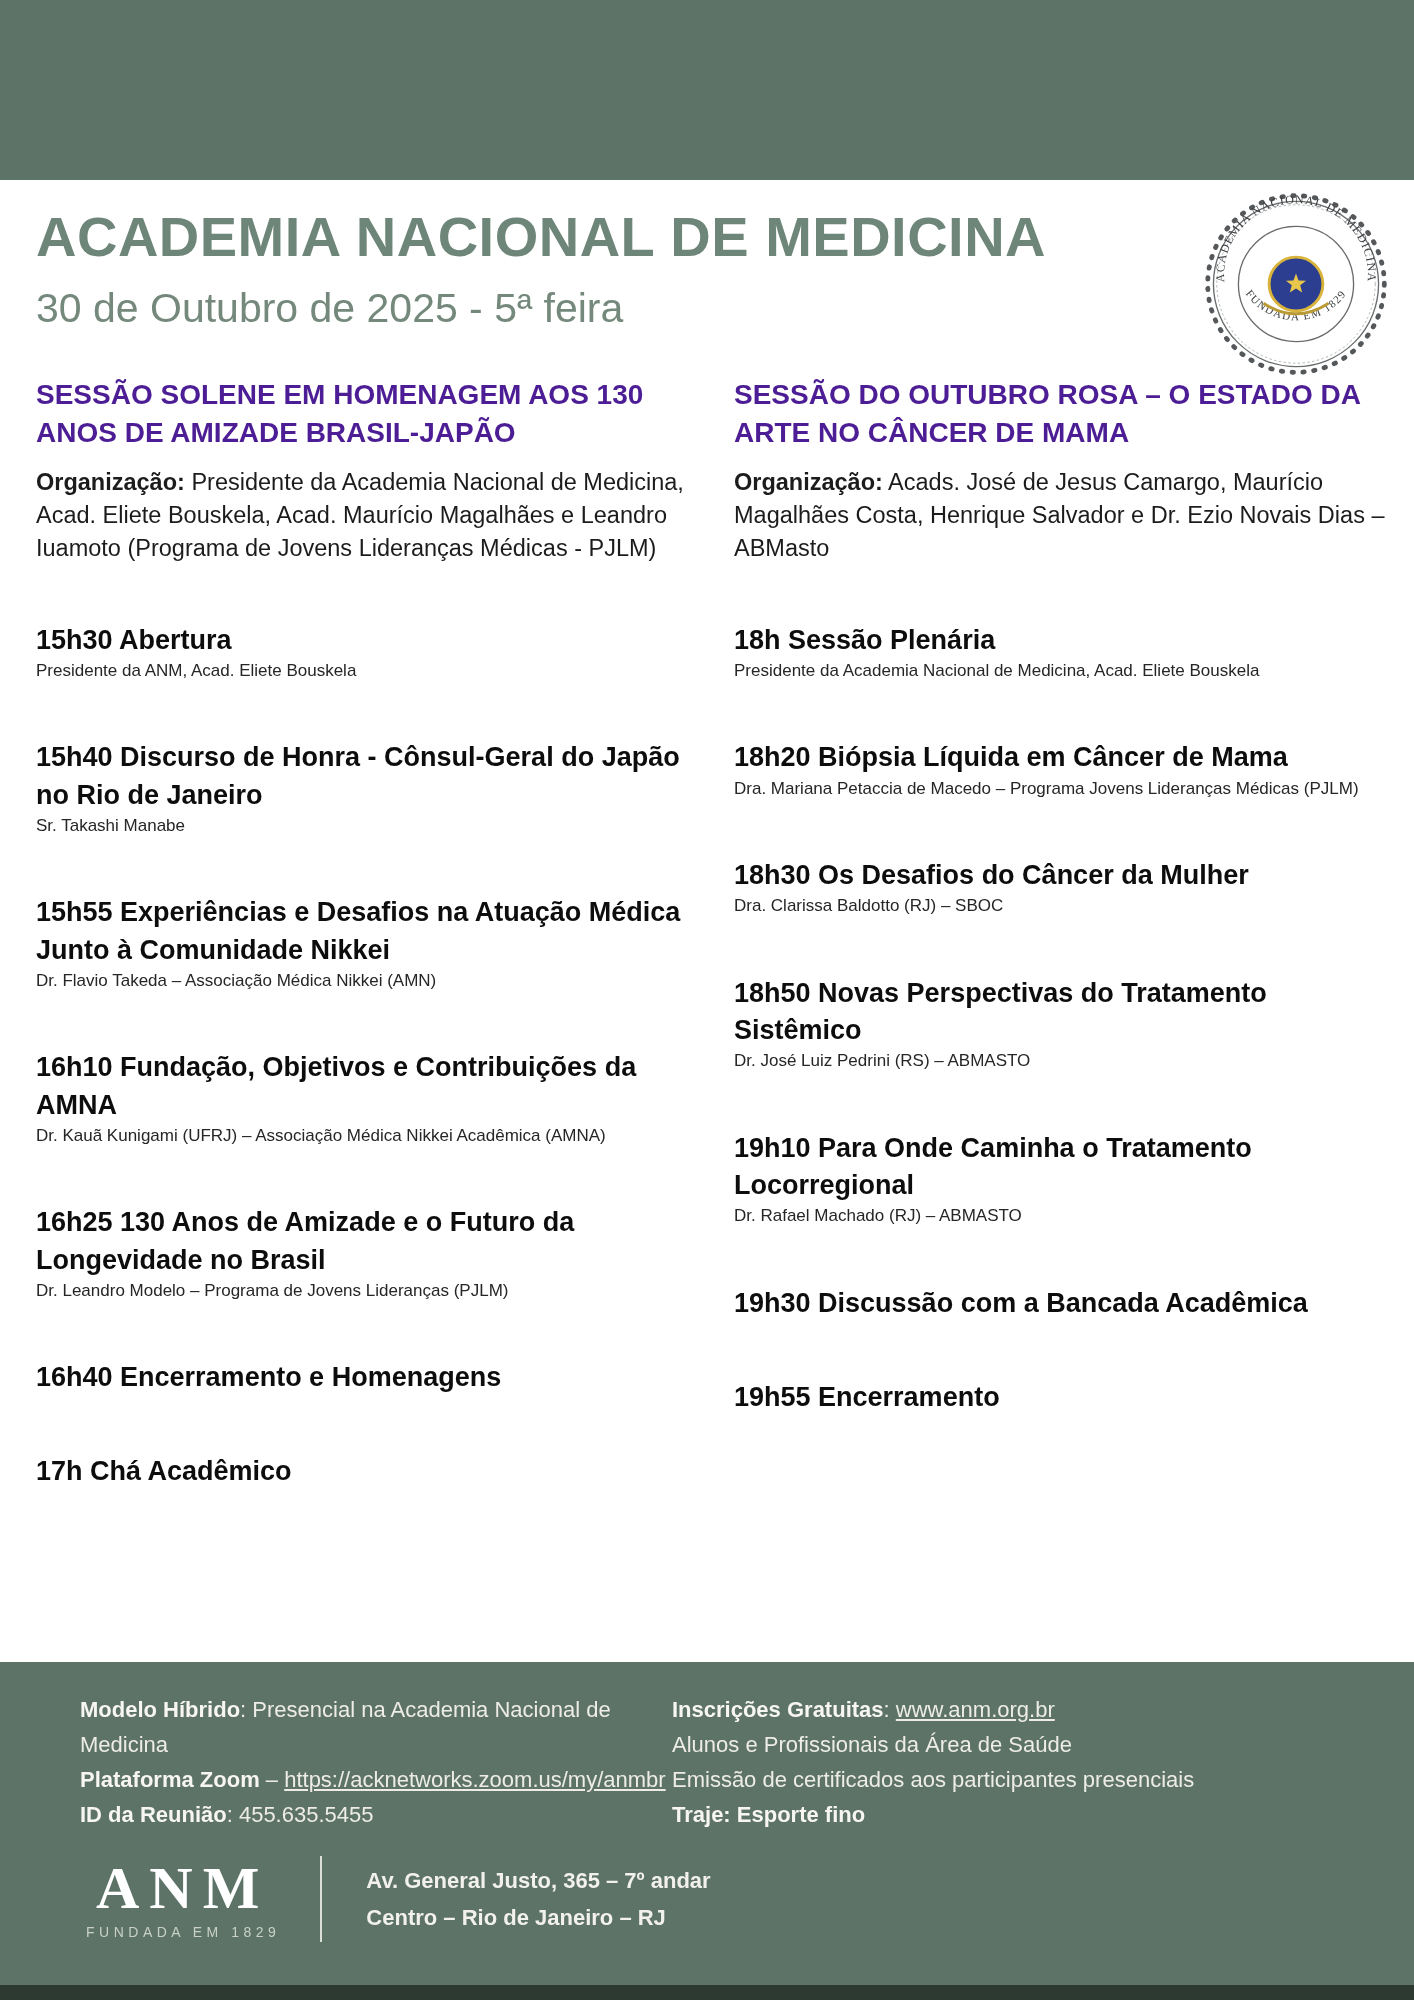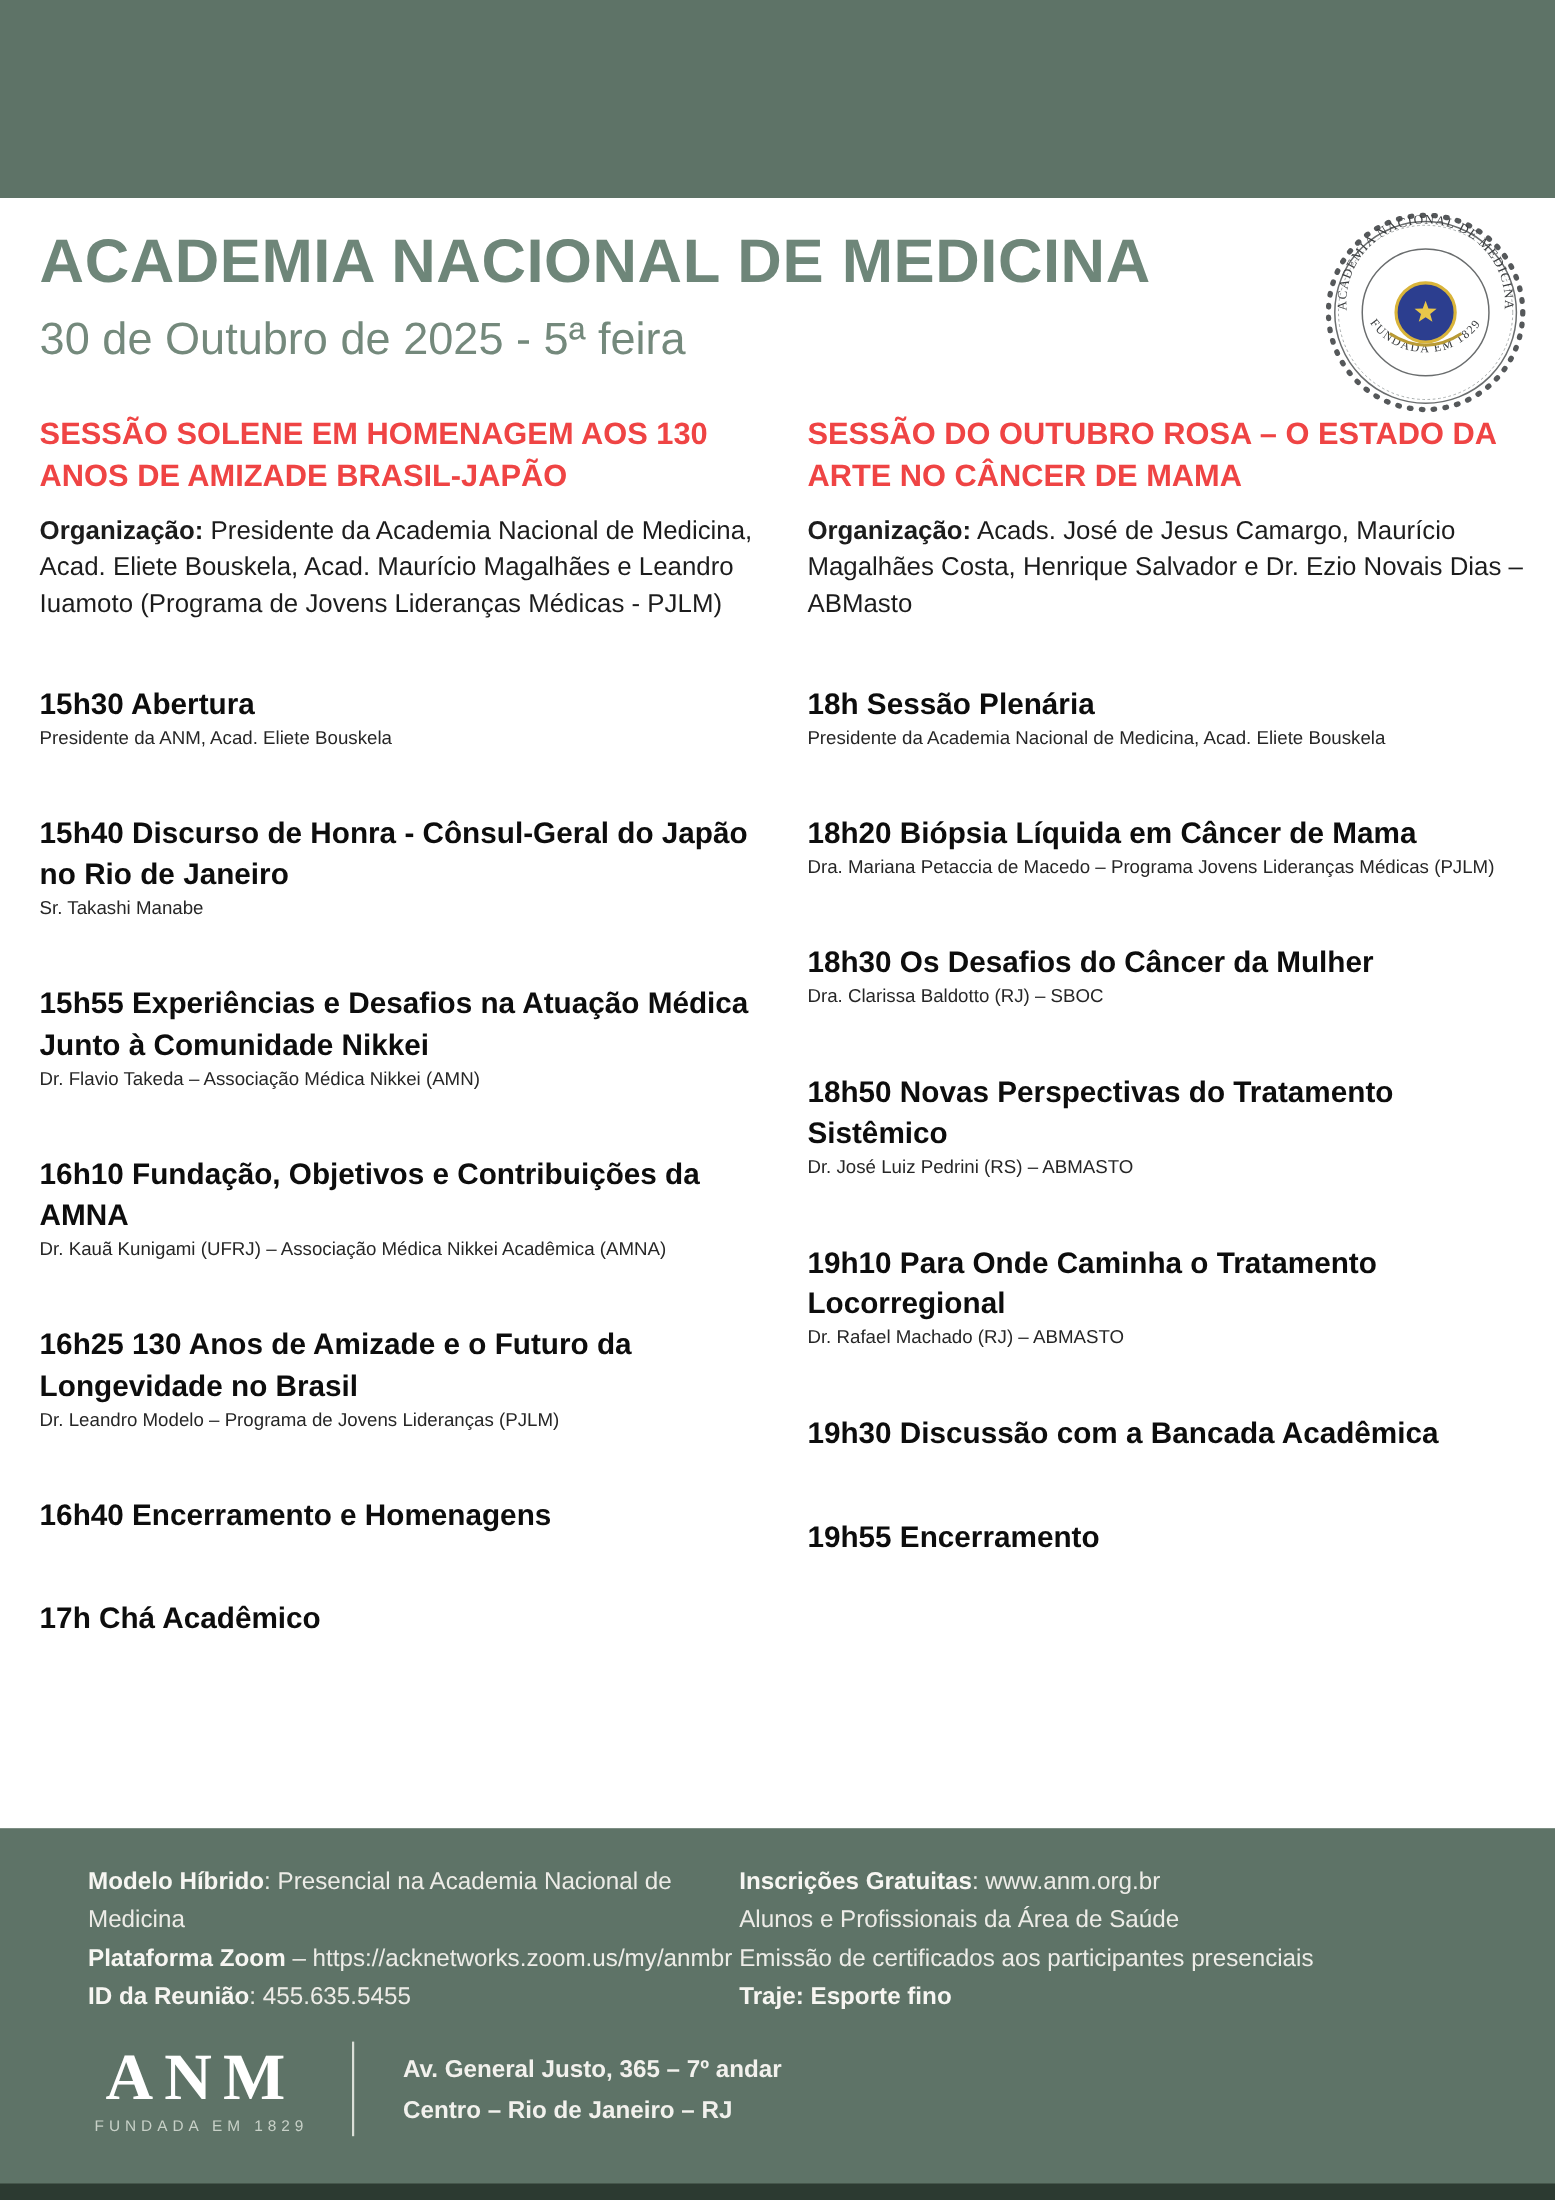--- a/index.html
+++ b/index.html
@@ -13,35 +13,35 @@
   
   .header { position:relative; padding:26px 36px 0 36px; }
   .page-title { font-size:56px; font-weight:700; color:#6e8679; letter-spacing:.5px; line-height:1.12; }
   .event-date { margin-top:16px; font-size:41px; font-weight:400; color:#74897c; line-height:1.15; }
   .seal { position:absolute; top:8px; right:22px; width:192px; height:192px; }
 
   
   .columns { display:flex; padding:44px 22px 0 36px; }
   .col-left { width:682px; }
   .col-right { flex:1; margin-left:16px; }
-  .session-title { font-size:28px; font-weight:700; color:#ef4444; line-height:1.36; }
+  .session-title { font-size:28px; font-weight:700; color:#4c1d95; line-height:1.36; }
   .org { margin-top:14px; font-size:23.5px; line-height:1.4; color:#1c1c1c; }
   .bold { font-weight:700; }
   .item { margin-top:57px; }
   .item-title { font-size:27px; font-weight:700; color:#0d0d0d; line-height:1.38; }
   .item-speaker { font-size:17px; font-weight:400; color:#262626; line-height:1.38; }
 
   
   .footer { position:absolute; left:0; bottom:0; width:100%; height:338px; background:#5e7367; color:#edece7; }
   .footer-cols { display:flex; padding:30px 0 0 80px; }
   .f-left { width:592px; }
   .f-right { flex:1; padding-right:30px; }
   .f-line { font-size:22px; line-height:35px; }
   .fb { font-weight:700; color:#f7f6f2; }
-  .flink { color:#edece7; cursor:pointer;text-align:right; }
+  .flink { color:#edece7; text-decoration:underline; cursor:pointer;text-align:right; }
   .traje { font-weight:700; color:#f7f6f2; }
 
   .logo-row { display:flex; align-items:center; margin-top:24px; padding-left:86px; }
   .logo-block { }
   .logo-anm { font-family:"Liberation Serif", serif; font-size:60px; font-weight:700; letter-spacing:10px; color:#ffffff; line-height:1; padding-left:10px; }
   .logo-sub { margin-top:6px; font-size:14px; letter-spacing:4.5px; color:#c8d1c8; }
   .v-div { width:2px; height:86px; background:#dbdfd8; margin:0 44px 0 40px; }
   .addr { font-size:22px; line-height:37px; color:#f2f1ed; font-weight:700; }
 
   .bottom-strip { position:absolute; left:0; bottom:0; width:100%; height:15px; background:#2c3a31; }

